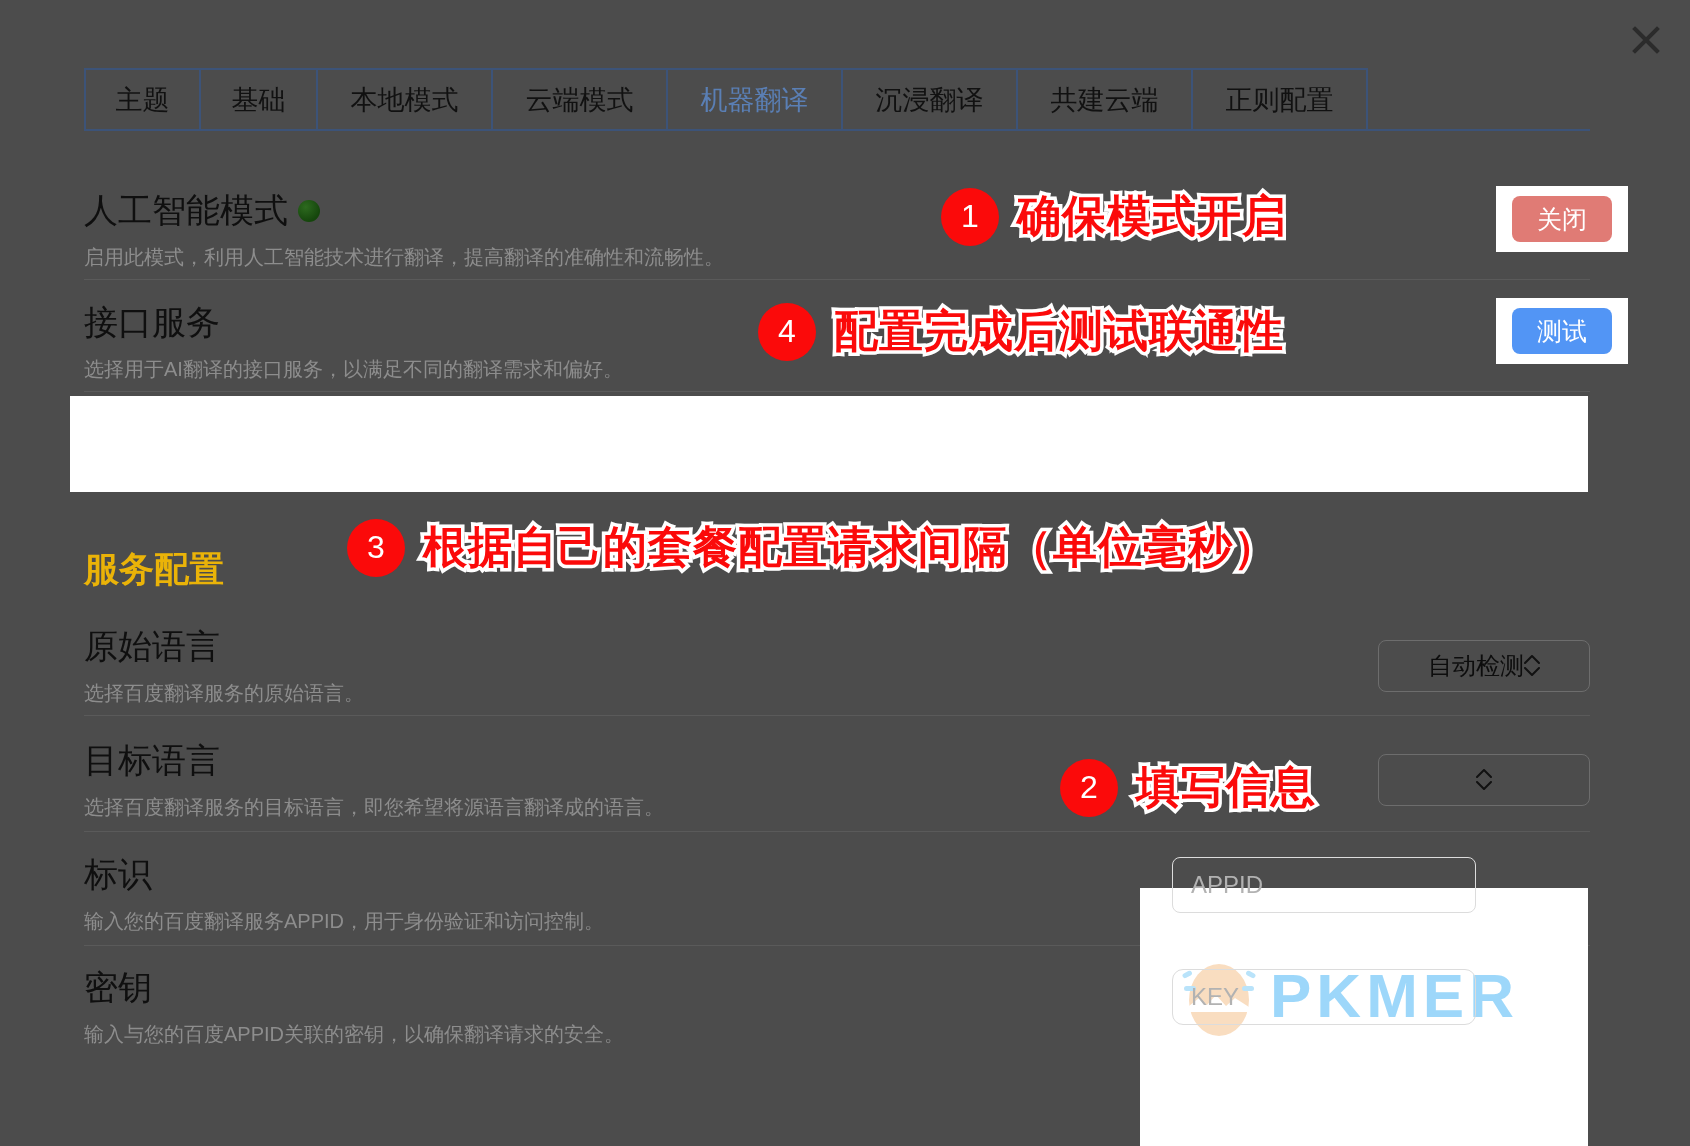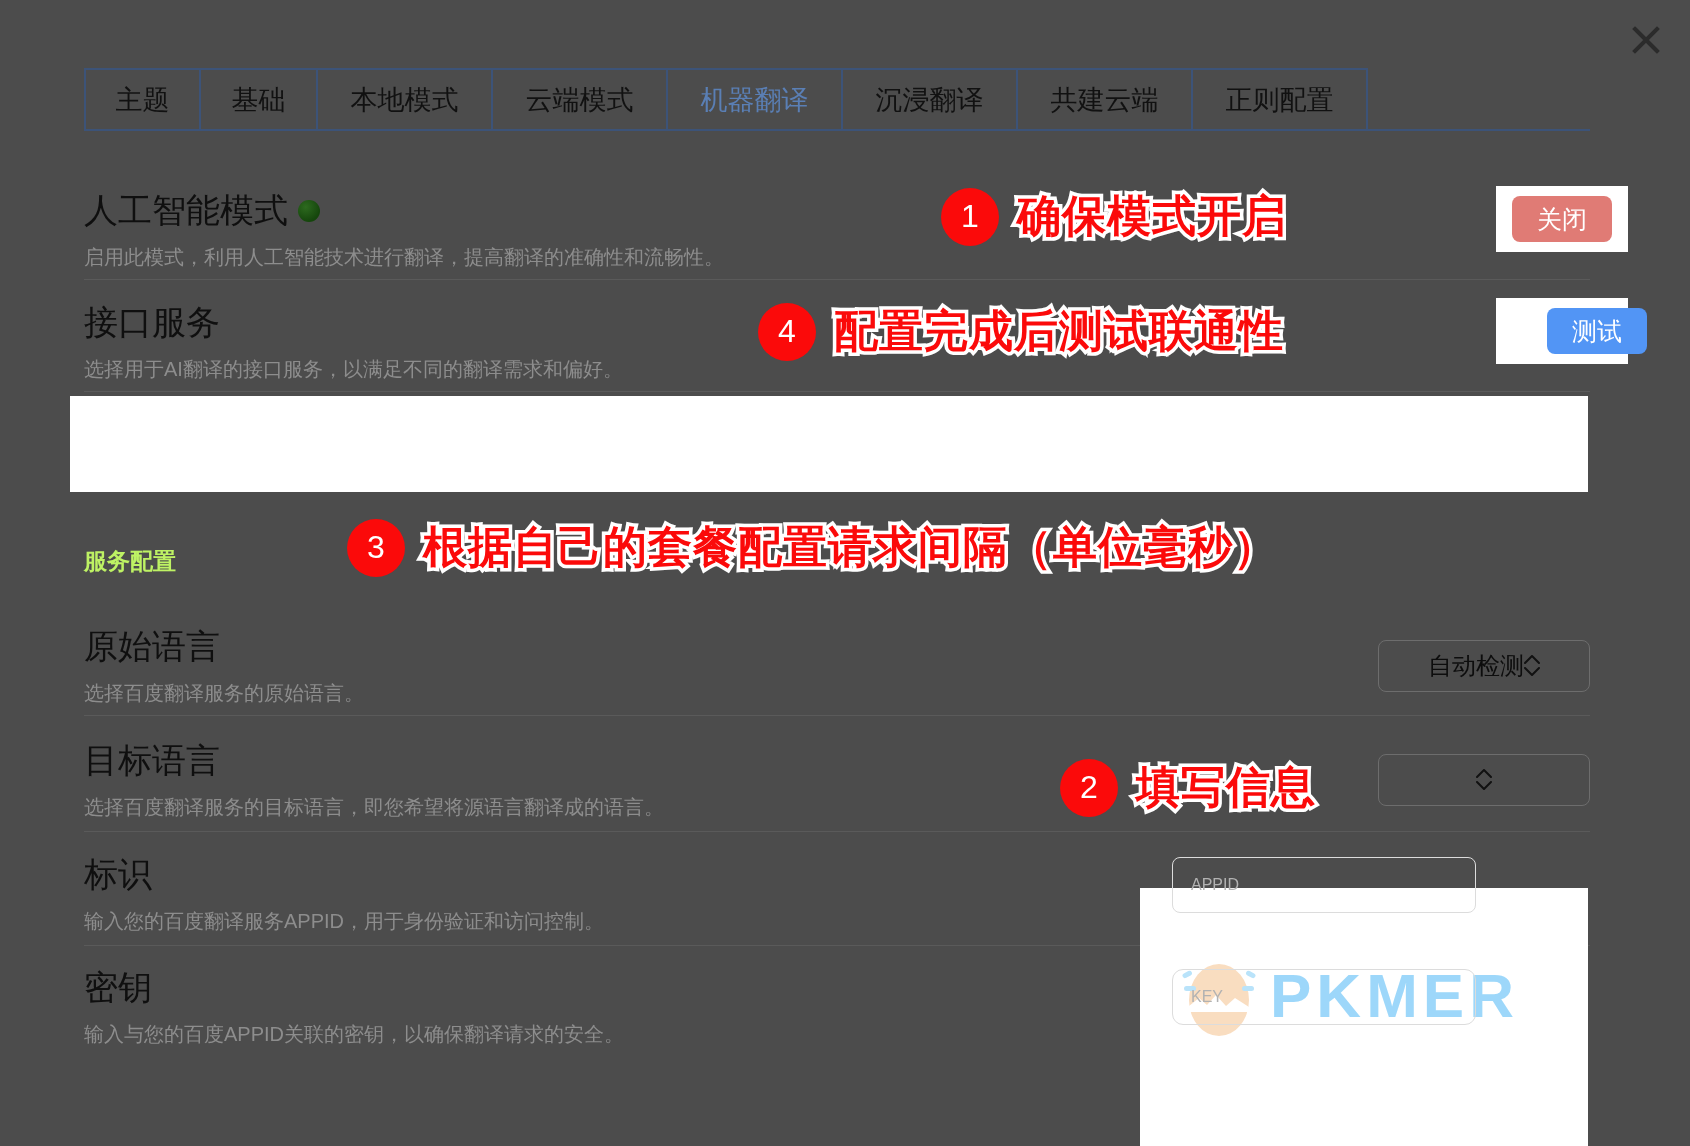--- a/index.html
+++ b/index.html
@@ -105,21 +105,21 @@
     border-radius: 8px;
     font-size: 25px;
     color: #ffffff;
     cursor: pointer;
     font-family: inherit;
     display: flex;
     align-items: center;
     justify-content: center;
   }
   .btn-danger { background: #e07b75; }
-  .btn-primary { background: #5295f5; margin-left: 35px; }
+  .btn-primary { background: #5295f5; }
 
   
   .slider {
     position: relative;
     width: 190px;
     height: 30px;
     display: flex;
     align-items: center;
     cursor: pointer;
   }
@@ -161,21 +161,21 @@
   .chev svg { display: block; }
 
   
   .text-input {
     width: 304px;
     height: 56px;
     border: 1px solid #dcdcdc;
     border-radius: 8px;
     background: transparent;
     padding: 0 18px;
-    font-size: 16px;
+    font-size: 24px;
     font-family: inherit;
     color: #333;
     outline: none;
   }
   .text-input::placeholder { color: #b2b2b2; }
 
   
   .ann {
     position: absolute;
     display: flex;
@@ -218,23 +218,23 @@
   .wm-text {
     font-size: 62px;
     font-weight: bold;
     color: #62c0f7;
     letter-spacing: 5px;
   }
 
   .section-head {
     position: absolute;
     left: 84px;
-    font-size: 23px;
+    font-size: 35px;
     font-weight: bold;
-    color: #bef264;
+    color: #eab308;
   }
 </style>
 </head>
 <body>
 
 <div id="app">
 
   <div class="close-btn">
     <span>
       <svg width="30" height="30" viewBox="0 0 30 30">

